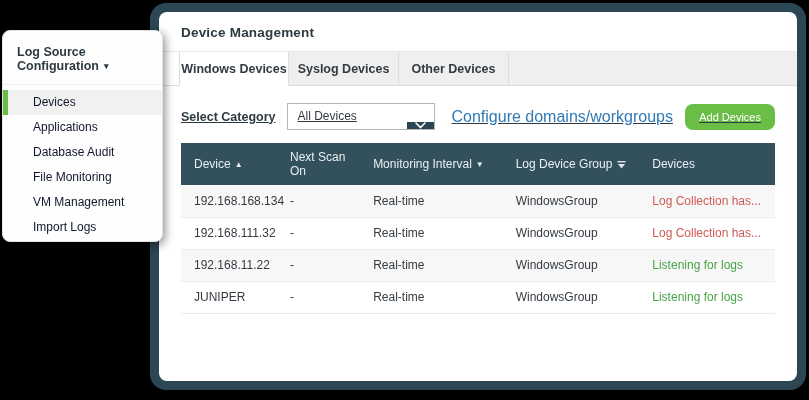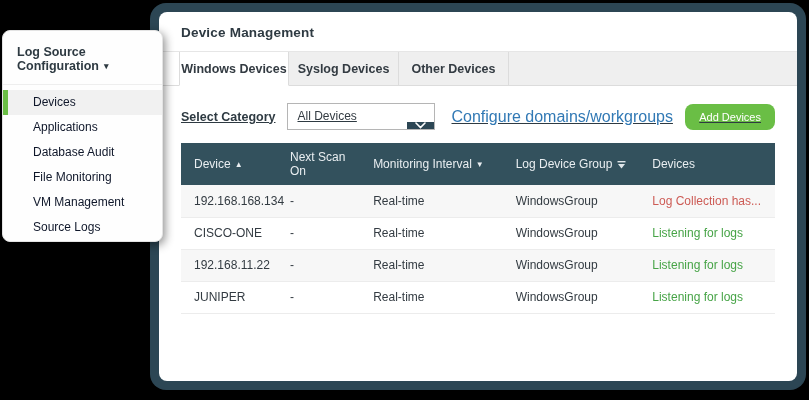--- a/index.html
+++ b/index.html
@@ -169,25 +169,25 @@
         </thead>
         <tbody>
           <tr>
             <td>192.168.168.134</td>
             <td class="dim">-</td>
             <td class="dim">Real-time</td>
             <td class="dim">WindowsGroup</td>
             <td class="status" data-state="error">Log Collection has...</td>
           </tr>
           <tr>
-            <td>CISCO-ONE</td>
-            <td class="dim">-</td>
-            <td class="dim">Real-time</td>
-            <td class="dim">WindowsGroup</td>
-            <td class="status" data-state="ok">Listening for logs</td>
+            <td>192.168.111.32</td>
+            <td class="dim">-</td>
+            <td class="dim">Real-time</td>
+            <td class="dim">WindowsGroup</td>
+            <td class="status" data-state="error">Log Collection has...</td>
           </tr>
           <tr>
             <td>192.168.11.22</td>
             <td class="dim">-</td>
             <td class="dim">Real-time</td>
             <td class="dim">WindowsGroup</td>
             <td class="status" data-state="ok">Listening for logs</td>
           </tr>
           <tr>
             <td>JUNIPER</td>
@@ -206,15 +206,15 @@
 <div class="sidebar">
   <div class="sidebar-title">
     <span>Log Source Configuration</span><span class="sidebar-caret">▾</span>
   </div>
   <div class="menu">
     <div class="menu-item active">Devices</div>
     <div class="menu-item">Applications</div>
     <div class="menu-item">Database Audit</div>
     <div class="menu-item">File Monitoring</div>
     <div class="menu-item">VM Management</div>
-    <div class="menu-item">Source Logs</div>
+    <div class="menu-item">Import Logs</div>
   </div>
 </div>
 
 </body></html>

